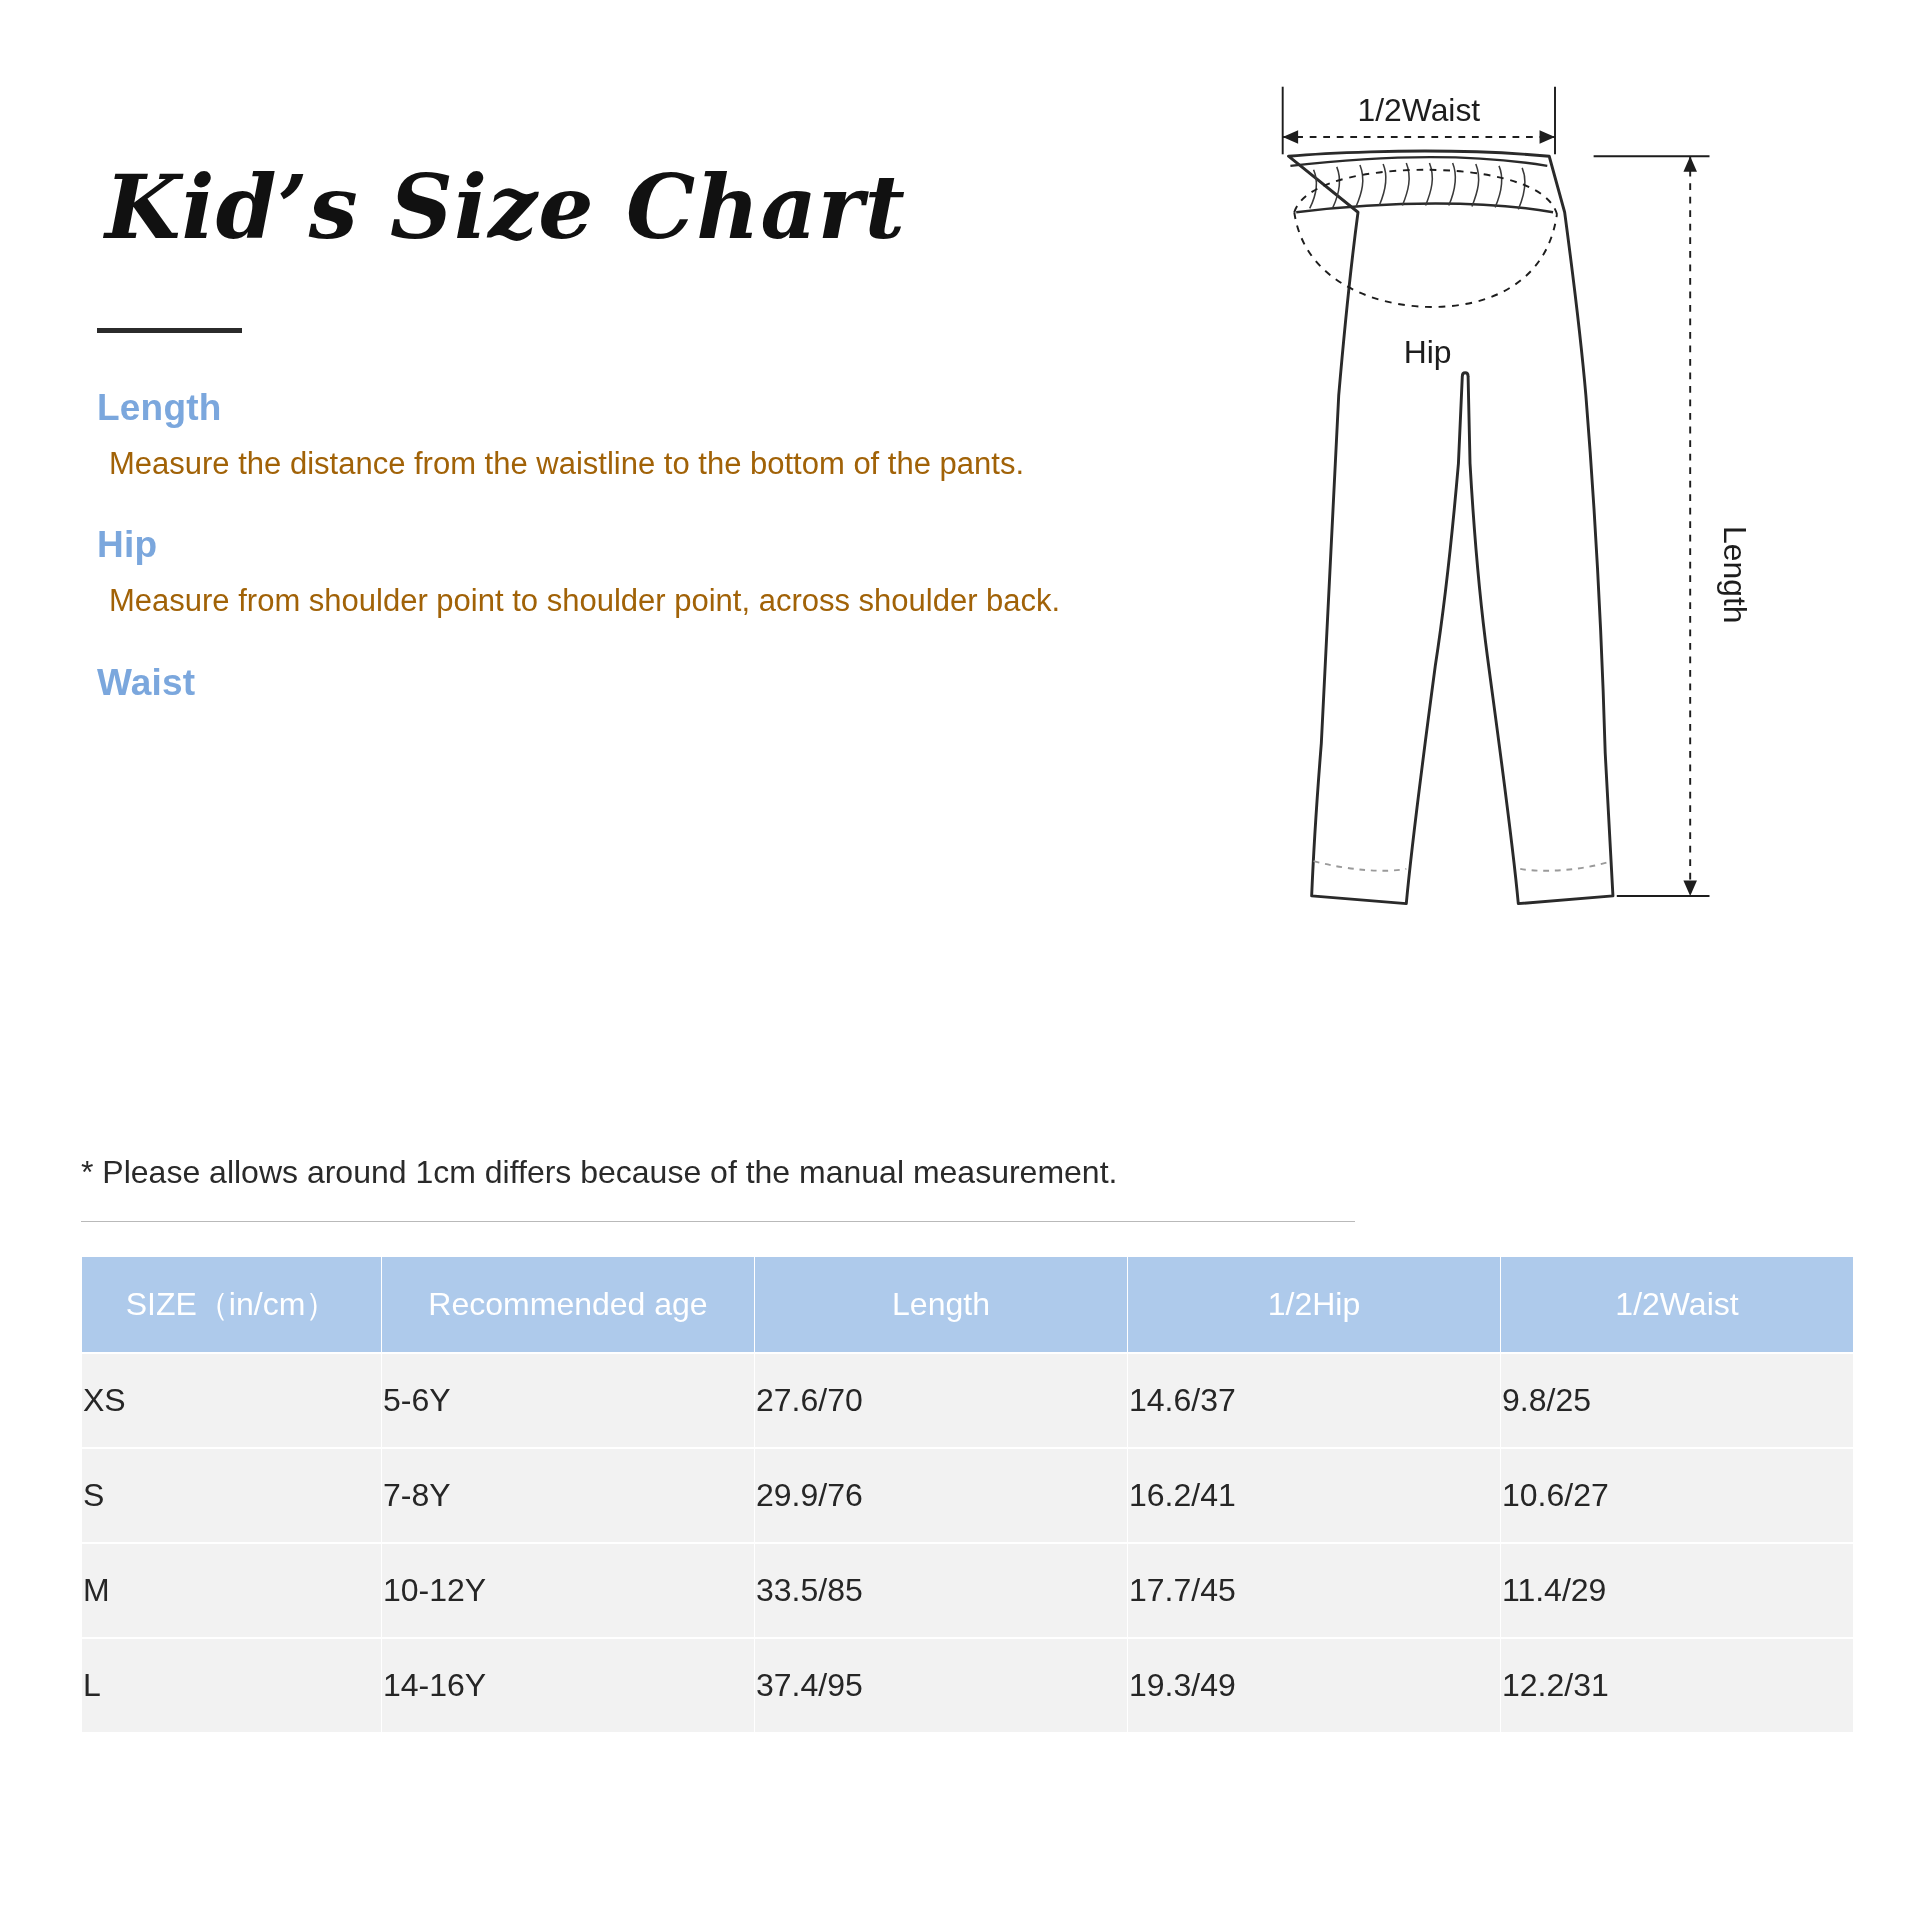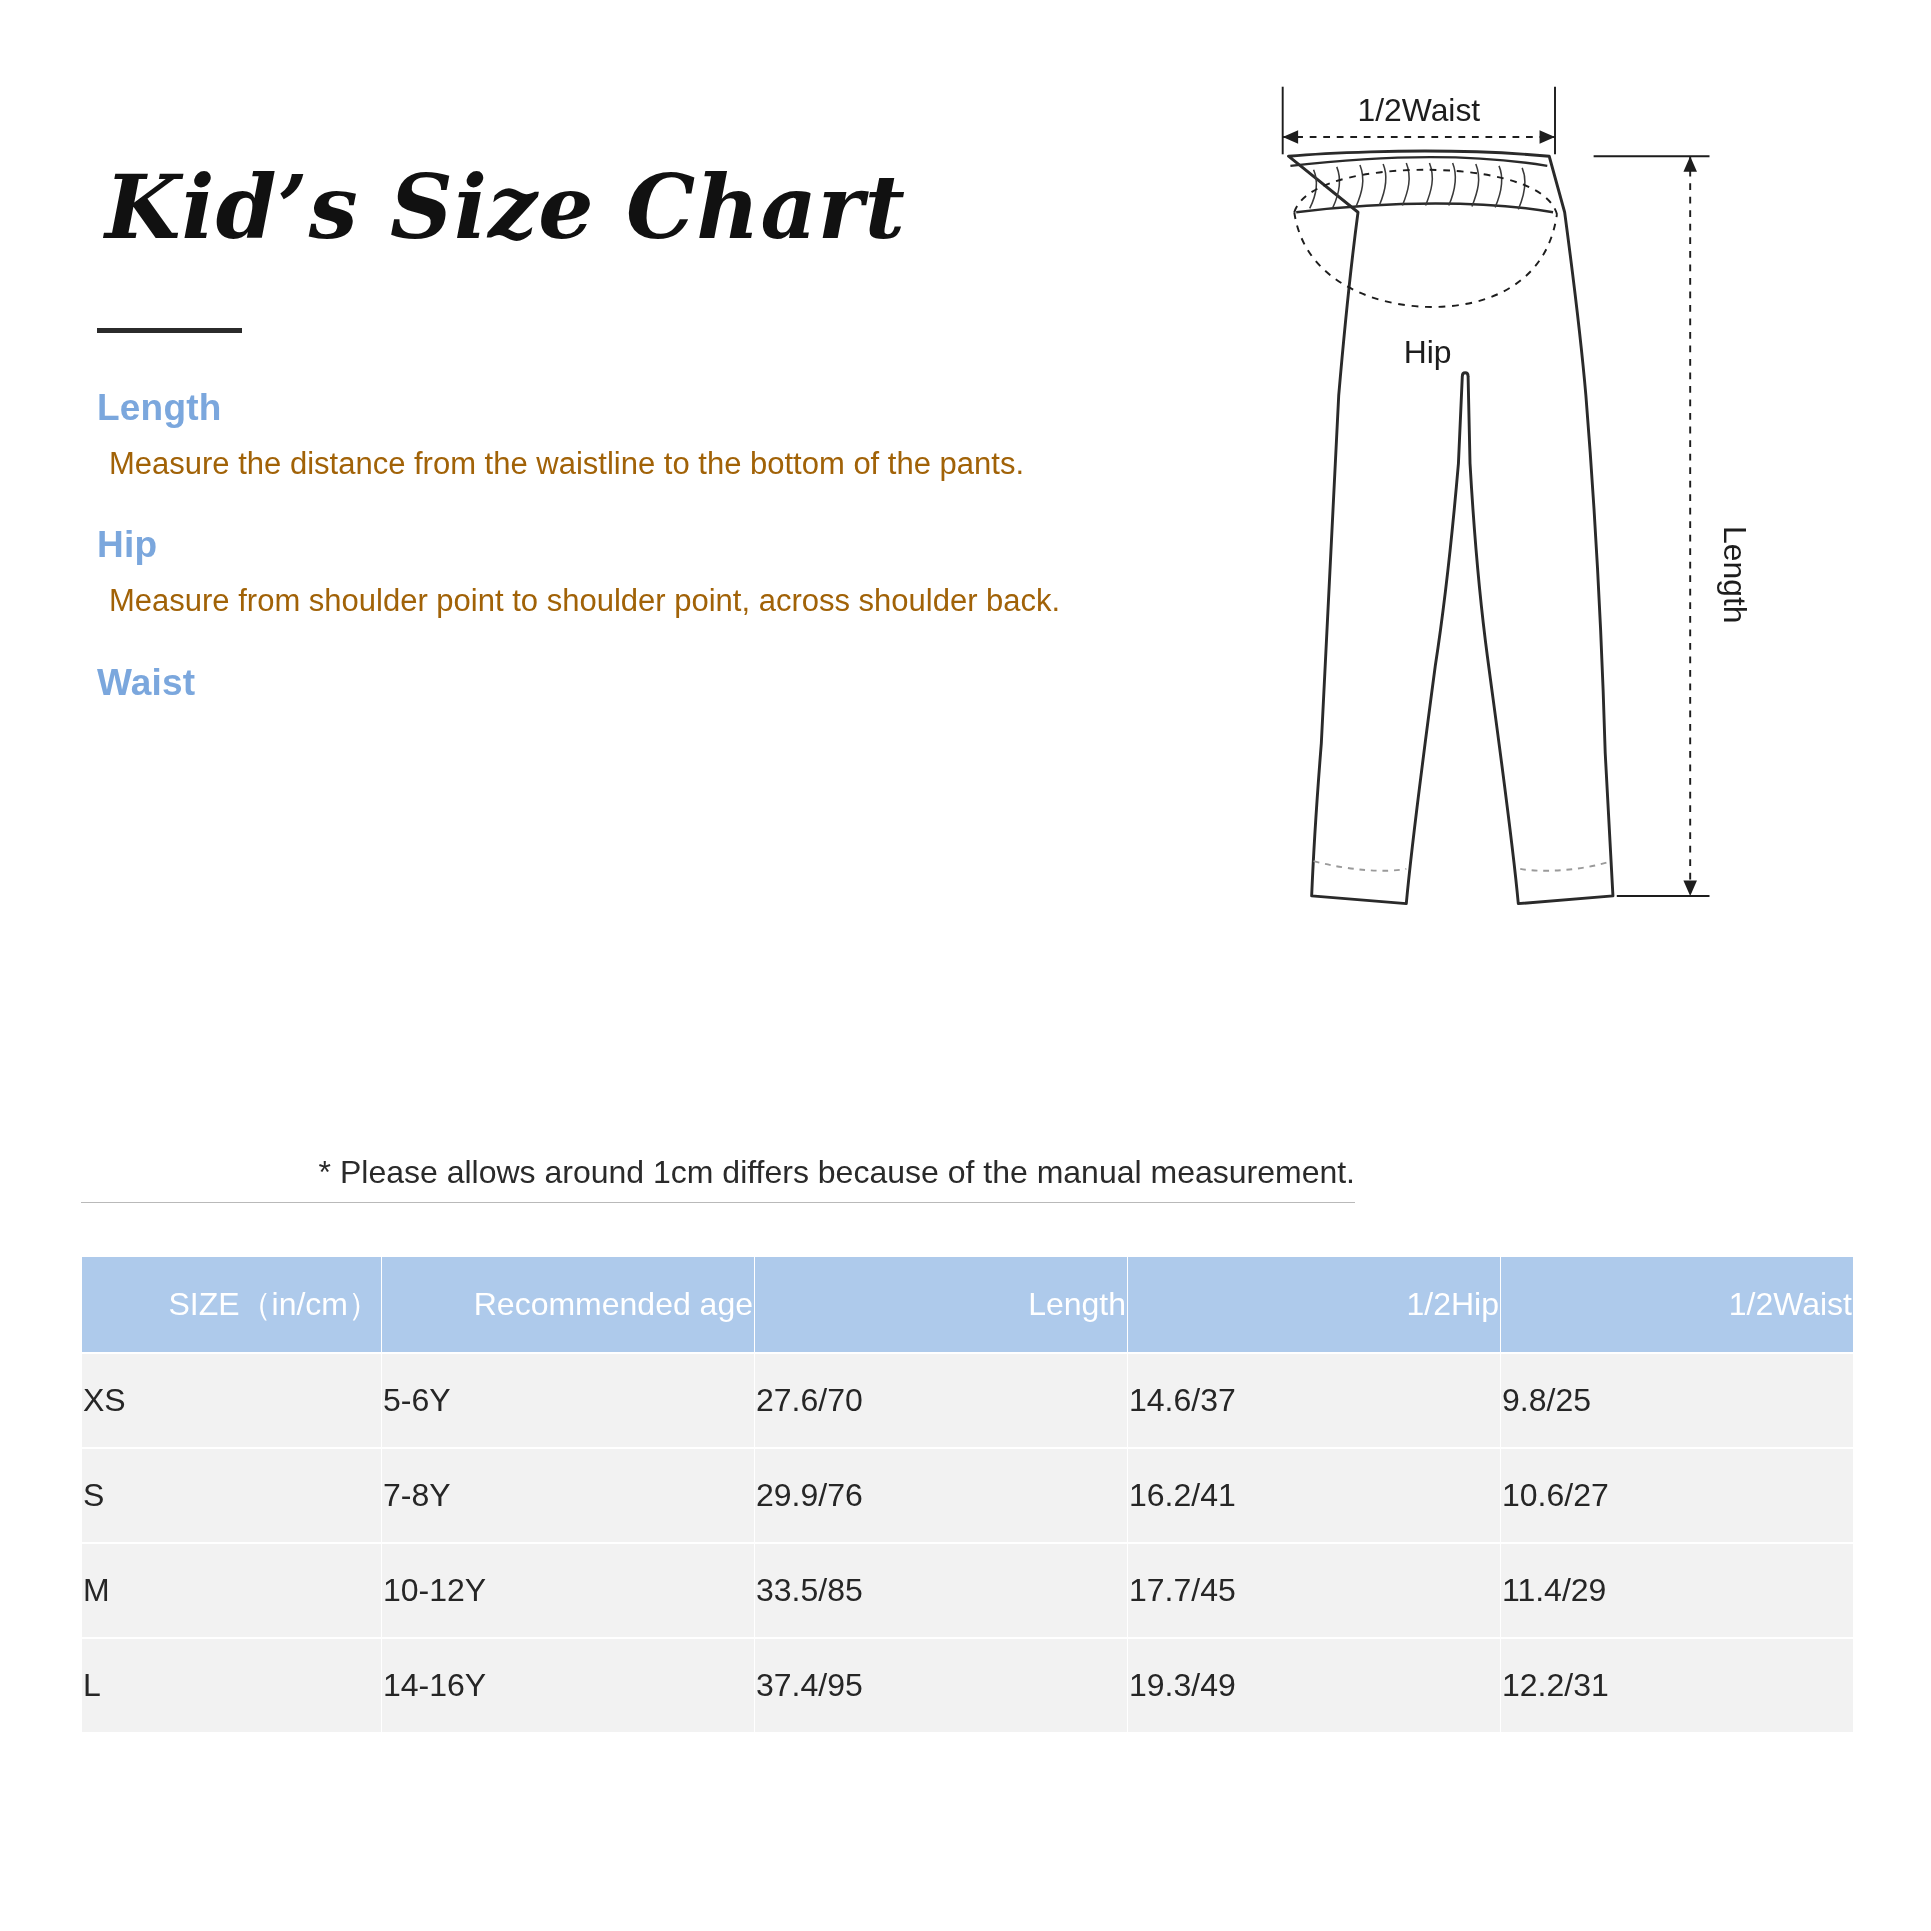--- a/index.html
+++ b/index.html
@@ -66,23 +66,22 @@
   }
 
   
   .note {
     position: absolute;
     left: 81px;
     top: 1154px;
     width: 1274px;
     font-size: 32px;
     color: #2a2a2a;
-    padding-bottom: 11px;
+    padding-bottom: 30px;
     border-bottom: 1.9px solid #b9b9b9;
-    text-align: right;
   }
 
   
   .table-wrap {
     position: absolute;
     left: 81px;
     top: 1255px;
     width: 1767px;
   }
   table.size-table {
@@ -90,21 +89,21 @@
     border-spacing: 1.9px 2.9px;
     width: 1767px;
     table-layout: fixed;
   }
   table.size-table th {
     background: #aecaeb;
     color: #ffffff;
     font-size: 32px;
     font-weight: normal;
     height: 93px;
-    text-align: right;
+    text-align: center;
     vertical-align: middle;
   }
   table.size-table td {
     background: #f2f2f2;
     color: #262626;
     font-size: 32px;
     height: 91px;
     text-align: left;
     vertical-align: middle;
   }

